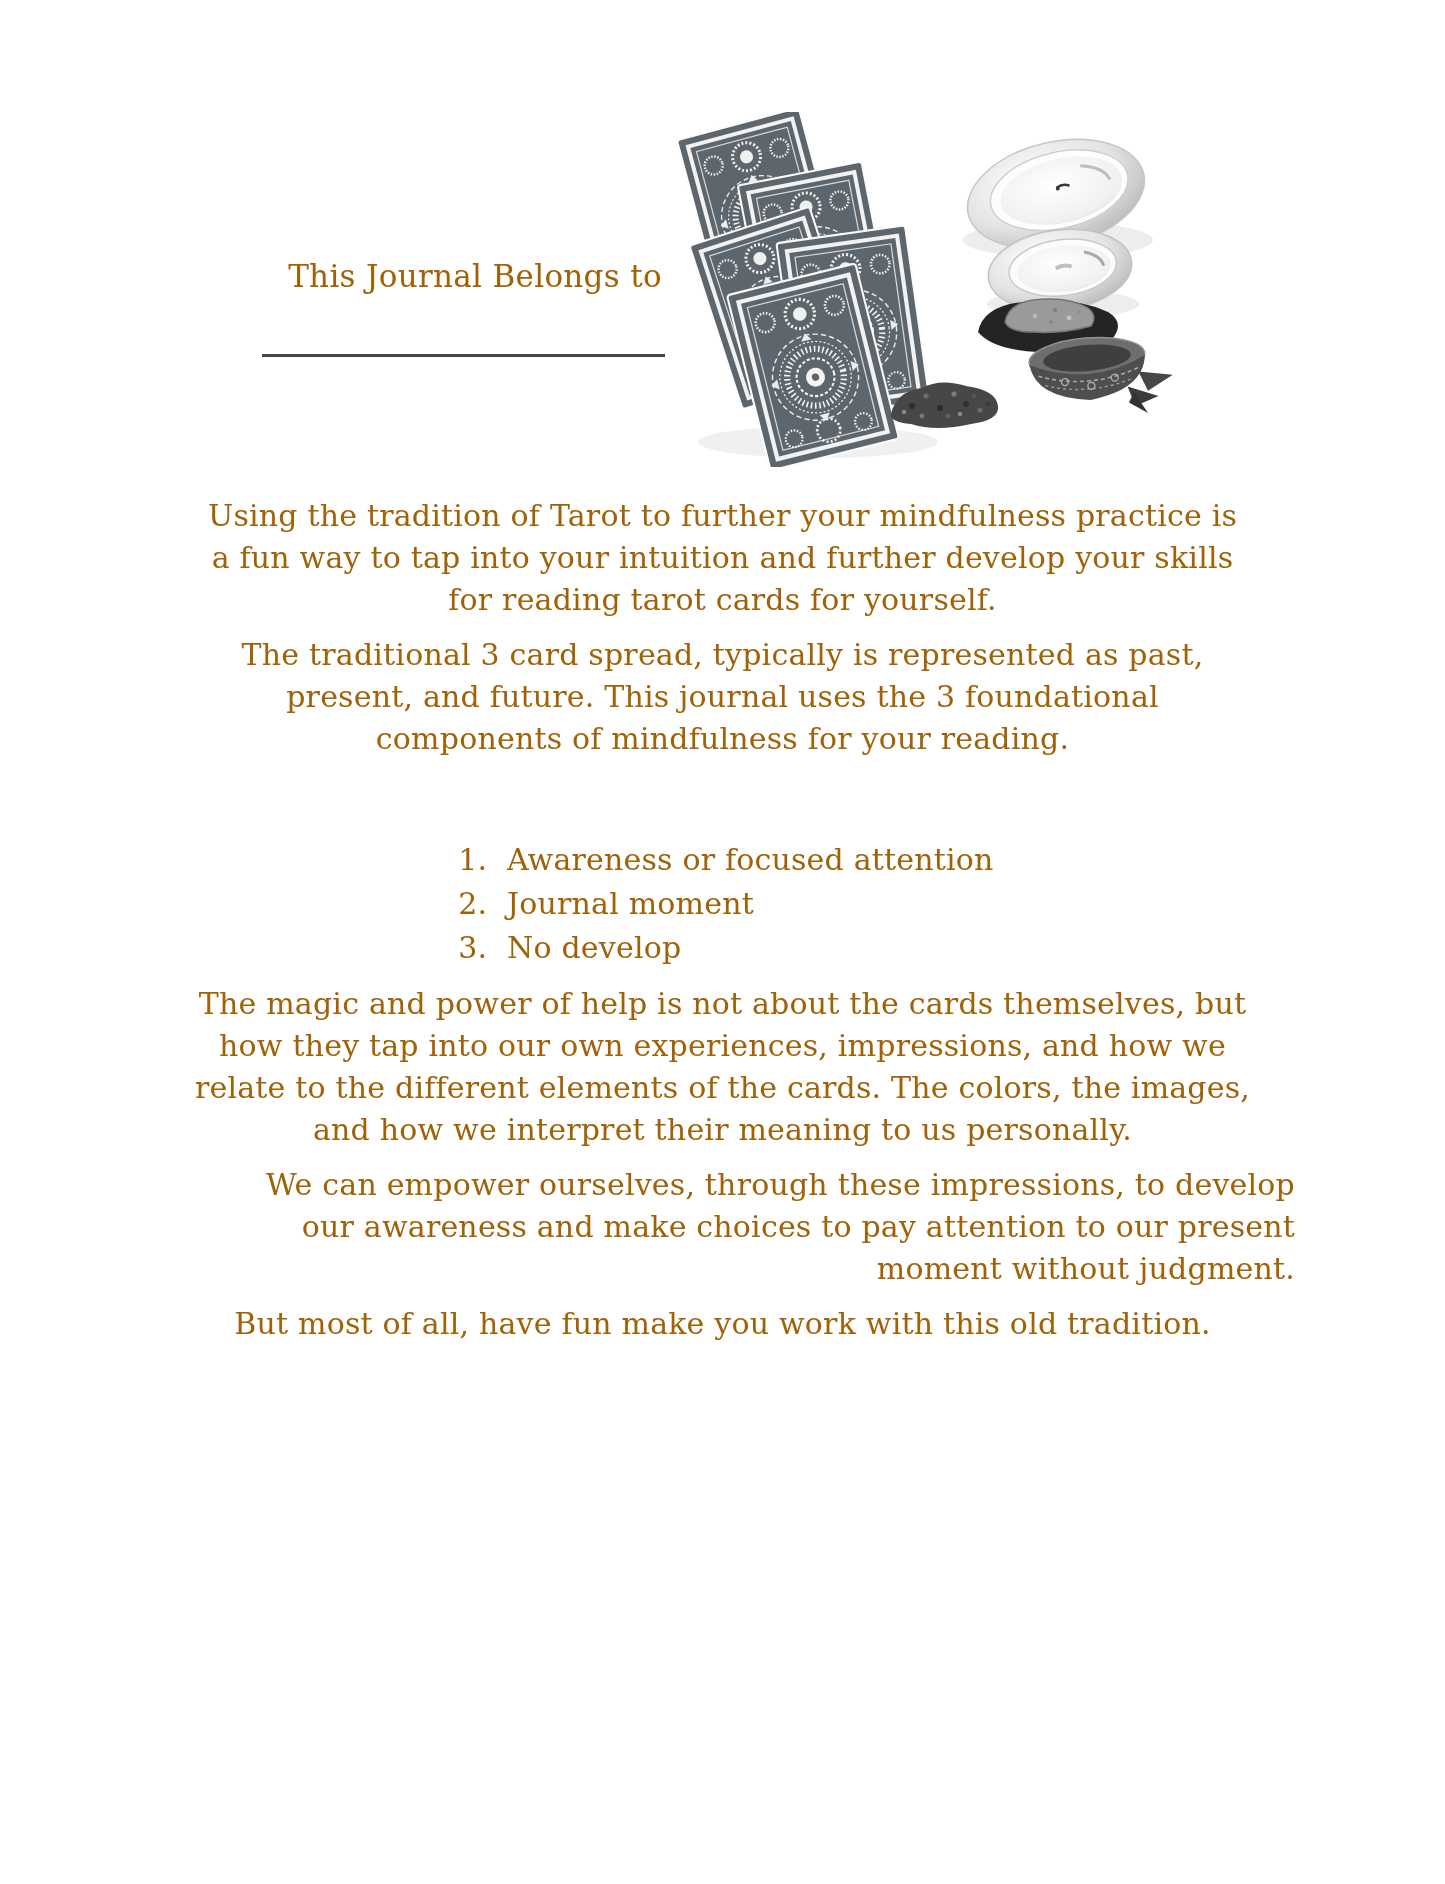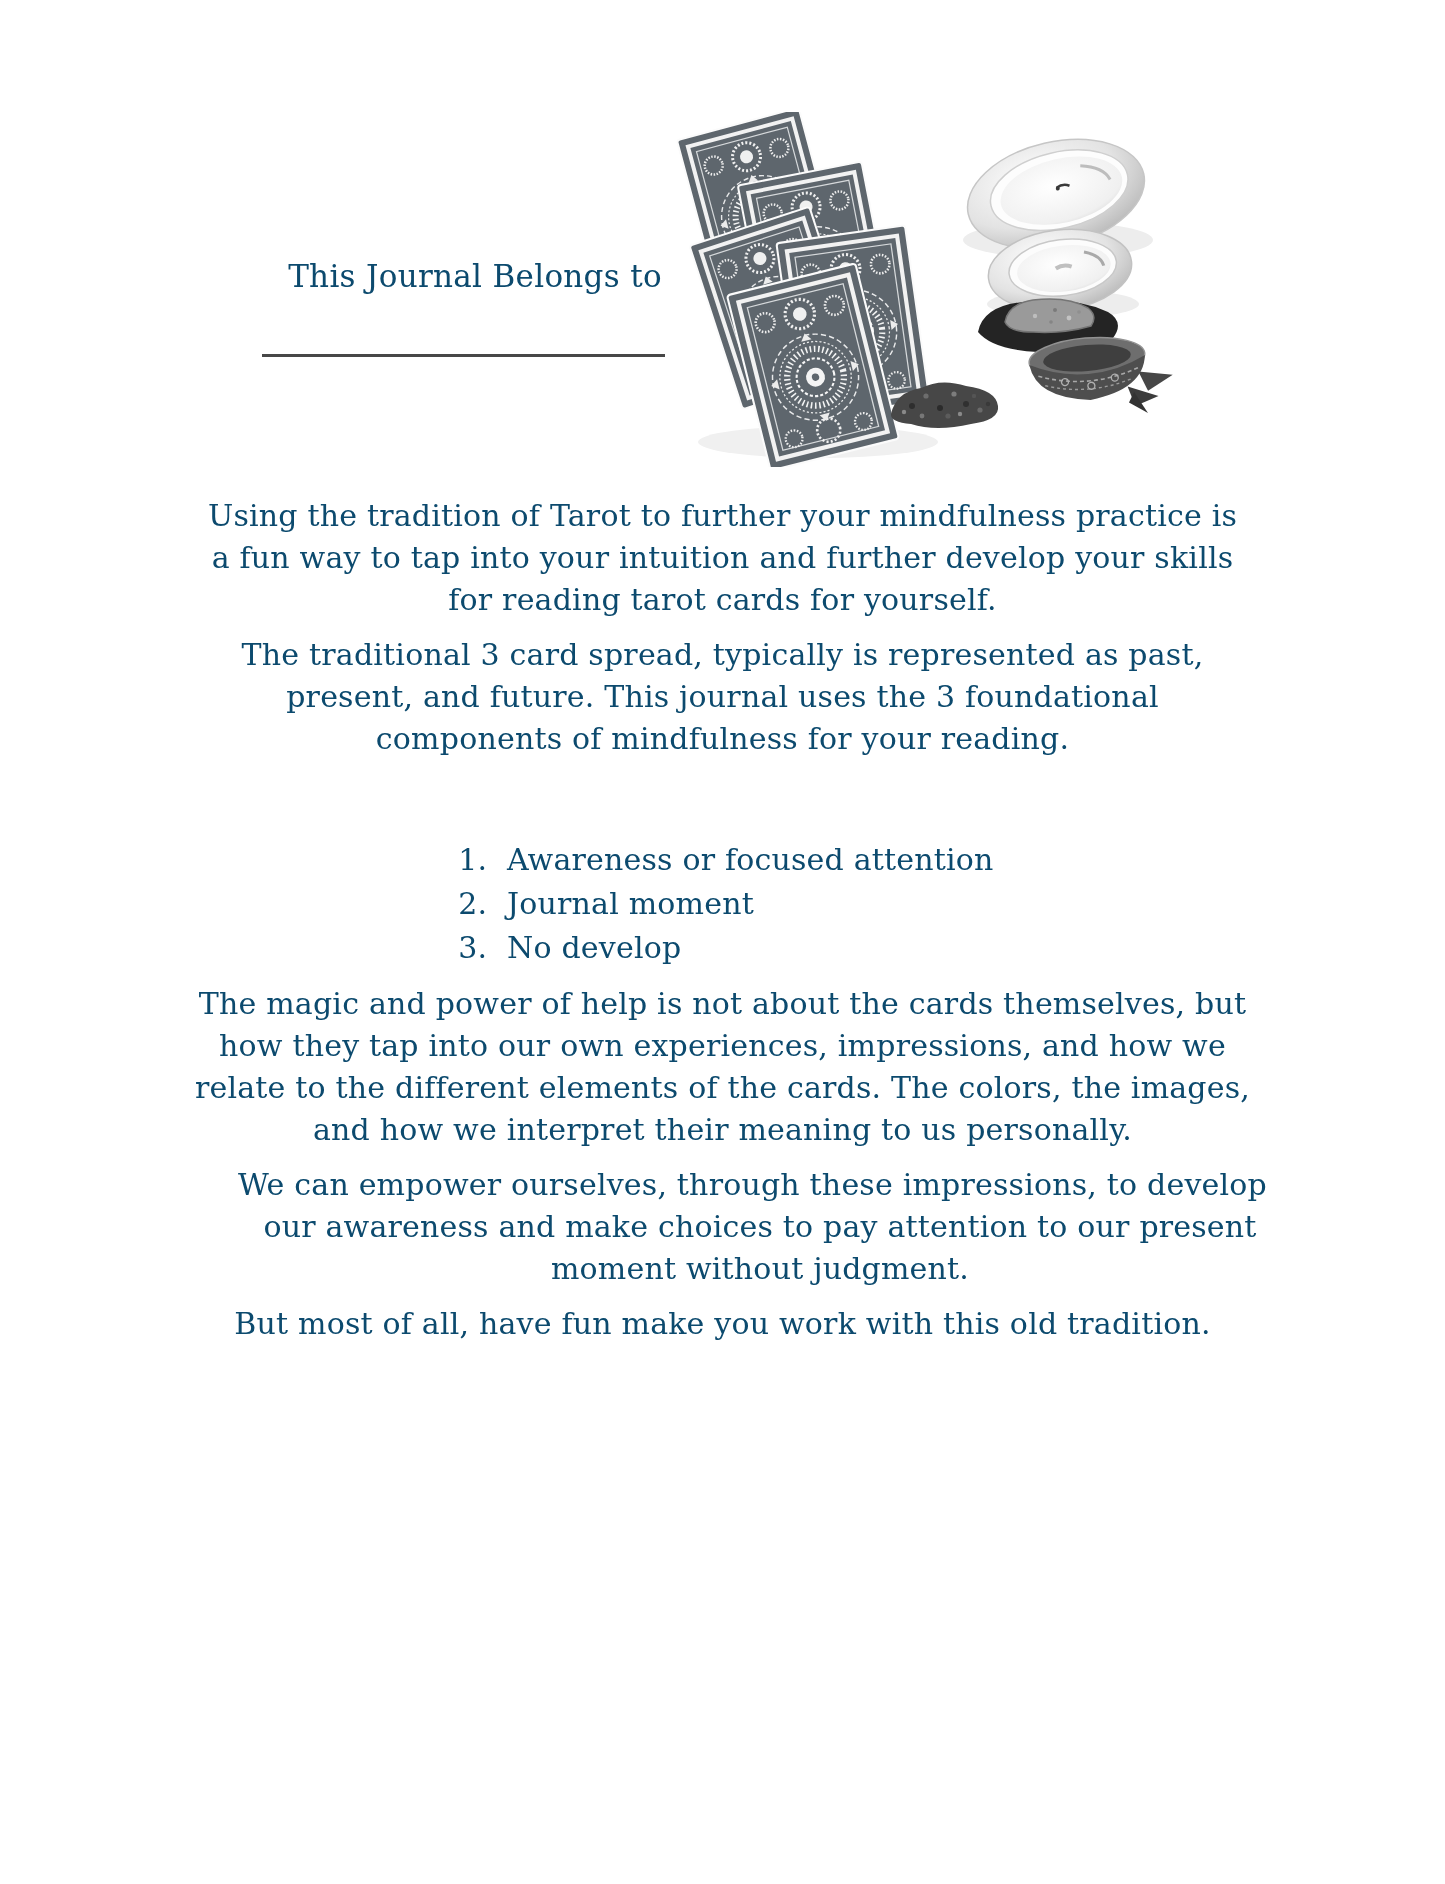--- a/index.html
+++ b/index.html
@@ -2,21 +2,21 @@
 <html><head>
 <meta charset="utf-8">
 <style>
   html, body { margin: 0; padding: 0; background: #ffffff; }
   .page {
     position: relative;
     width: 1445px;
     height: 1884px;
     background: #ffffff;
     font-family: "DejaVu Serif", serif;
-    color: #0c4a6e;
+    color: #a16207;
     overflow: hidden;
   }
   .title {
     position: absolute;
     left: 250px;
     top: 258px;
     width: 450px;
     text-align: center;
     font-size: 31px;
     letter-spacing: 0.3px;
@@ -52,21 +52,21 @@
   .mlist {
     margin: 78px 0 0 0;
     padding-left: 360px;
     line-height: 44px;
   }
   .mlist li { padding-left: 10px; }
   .p3 { margin-top: 132px; }
   .p4 { margin-top: 20px; }
   .p5 {
     margin-top: 18px;
-    text-align: center;
+    text-align: right;
     padding-left: 75px;
     text-indent: -15px;
   }
   .p6 { margin-top: 18px; }
 </style>
 </head>
 <body>
 
 <div class="page">
 

